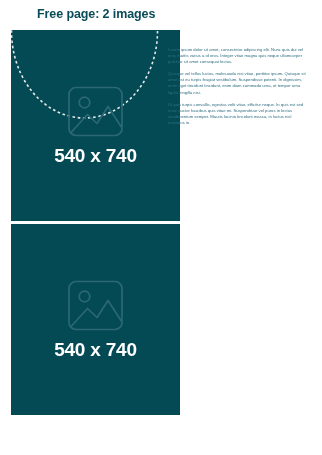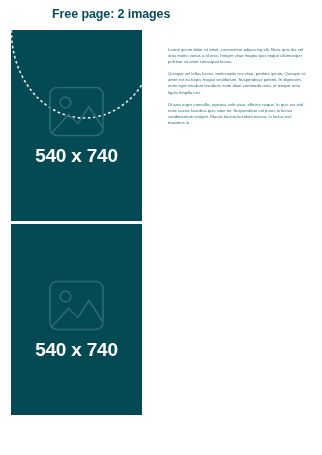--- a/index.html
+++ b/index.html
@@ -18,36 +18,36 @@
   #page {
     position: relative;
     width: 322px;
     height: 455px;
     background: #ffffff;
   }
 
   
   .page-title {
     position: absolute;
-    left: 24px;
+    left: 9px;
     top: 6px;
     font-size: 12.5px;
     font-weight: bold;
     color: #094c59;
     letter-spacing: -0.1px;
     line-height: 16px;
     white-space: nowrap;
     padding-left: 28px;
   }
 
   
   .img-block {
     position: absolute;
     left: 11px;
-    width: 131px;
+    width: 169px;
     background: #044a54;
     overflow: hidden;
   }
   .img-block.first {
     top: 30px;
     height: 191px;
   }
   .img-block.second {
     top: 224px;
     height: 191px;

